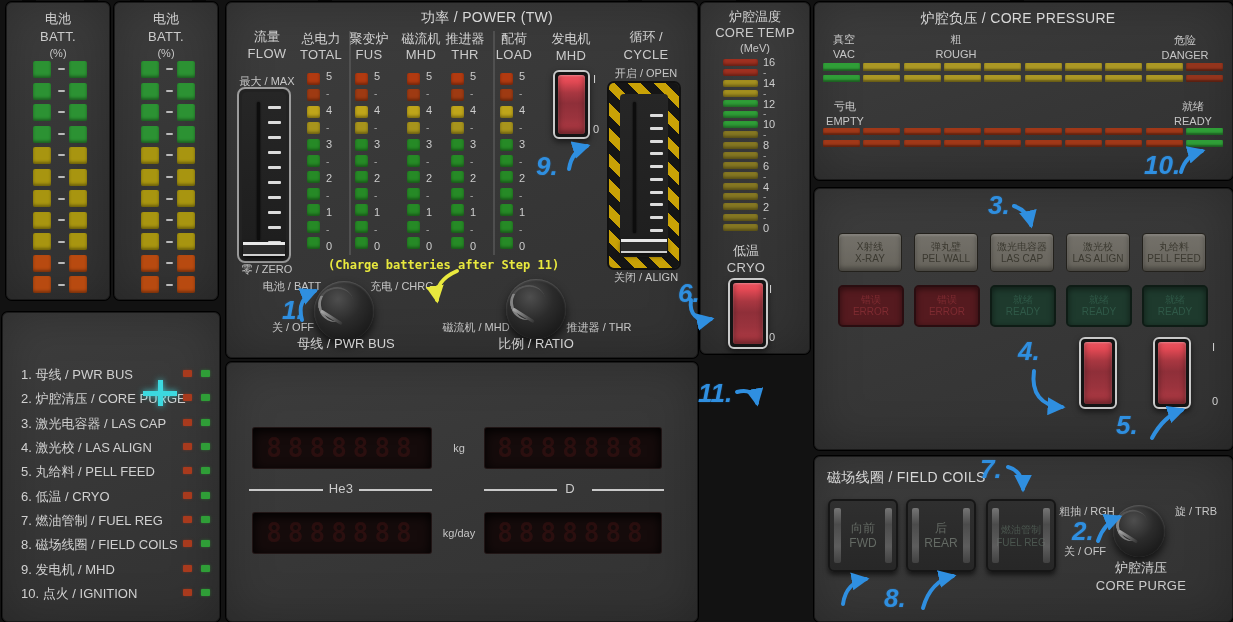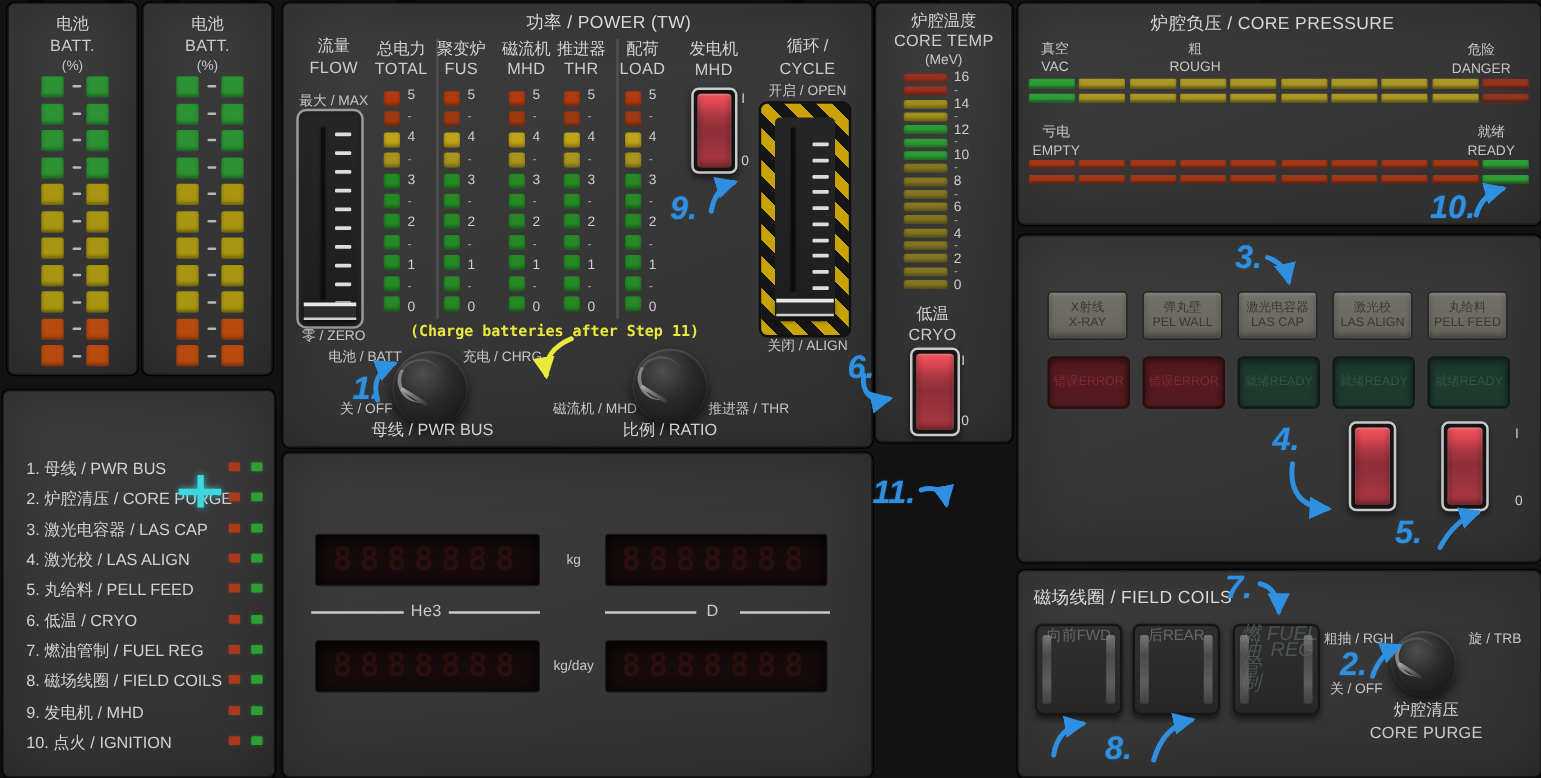--- a/index.html
+++ b/index.html
@@ -43,28 +43,28 @@
   
   .knob{position:absolute;border-radius:50%;background:radial-gradient(circle at 40% 30%,#4e4e4e 0%,#2b2b2b 42%,#121212 95%);box-shadow:0 5px 9px rgba(0,0,0,.65), inset 0 1px 2px rgba(255,255,255,.22);}
   .knob::before{content:"";position:absolute;left:6%;top:10%;width:55%;height:55%;border-radius:50%;border-left:3px solid rgba(200,200,200,.55);border-top:2px solid rgba(160,160,160,.25);transform:rotate(-18deg);}
   .knob::after{content:"";position:absolute;left:8%;top:58%;width:42%;height:3px;background:linear-gradient(90deg,#aaa,#333);transform:rotate(32deg);border-radius:2px;}
   
   .dsp{position:absolute;background:#150b0b;border-radius:2px;box-shadow:inset 0 3px 12px #000,0 0 0 1px #201515;display:flex;align-items:center;justify-content:center;overflow:hidden;}
   .dsp span{font-family:"DejaVu Sans Mono",monospace;font-weight:bold;font-size:26px;letter-spacing:6px;color:rgba(190,45,45,.13);}
   .fline{position:absolute;height:2px;background:#c9c9c9;}
   
   .abtn{position:absolute;background:linear-gradient(180deg,#74716a,#67645c);border:1px solid #23211c;border-radius:4px;color:#3b3930;display:flex;flex-direction:column;align-items:center;justify-content:center;font-size:10px;line-height:12px;text-align:center;box-shadow:inset 0 2px 2px rgba(255,255,255,.14), inset 0 -3px 5px rgba(0,0,0,.35);}
-  .lamp{position:absolute;border-radius:5px;display:flex;flex-direction:row;align-items:center;justify-content:center;font-size:10px;line-height:12px;text-align:center;box-shadow:inset 0 2px 6px rgba(0,0,0,.5);}
+  .lamp{position:absolute;border-radius:5px;display:flex;flex-direction:column;align-items:center;justify-content:center;font-size:10px;line-height:12px;text-align:center;box-shadow:inset 0 2px 6px rgba(0,0,0,.5);}
   .lamp.red{background:#551a1f;border:2px solid #2a0d10;color:#7e2b31;}
   .lamp.green{background:#1e3a2d;border:2px solid #0e1c15;color:#2f5847;}
   
-  .fcb{position:absolute;background:linear-gradient(180deg,#2f2f2f,#272727);border:2px solid #161616;border-radius:6px;box-shadow:0 3px 5px rgba(0,0,0,.6);display:flex;align-items:flex-start;justify-content:center;color:#646a64;font-size:12px;line-height:15px;text-align:center;}
+  .fcb{position:absolute;background:linear-gradient(180deg,#2f2f2f,#272727);border:2px solid #161616;border-radius:6px;box-shadow:0 3px 5px rgba(0,0,0,.6);display:flex;flex-direction:column;align-items:center;justify-content:center;color:#646a64;font-size:12px;line-height:15px;text-align:center;}
   .fcb::before,.fcb::after{content:"";position:absolute;top:7px;bottom:7px;width:7px;border-radius:2px;background:linear-gradient(180deg,#8c8c8c,#565656 30%,#6e6e6e 70%,#4a4a4a);opacity:.75;}
   .fcb::before{left:4px;} .fcb::after{right:4px;}
-  .fcb.dim{color:#4b564f;font-size:16px;line-height:13px;font-style:italic;}
+  .fcb.dim{color:#4b564f;font-size:10px;line-height:13px;}
   .divline{position:absolute;width:2px;background:#5a5a5a;opacity:.7;}
   .seqrow{position:absolute;left:18px;font-size:13px;color:#d0d0d0;white-space:nowrap;}
   .ind{position:absolute;width:9px;height:7px;border-radius:1px;}
   .ind.r{background:#a83a1d;box-shadow:0 0 3px rgba(168,58,29,.5);}
   .ind.g{background:#2f9e37;box-shadow:0 0 3px rgba(47,158,55,.5);}
   .tab{position:absolute;width:14px;height:6px;background:#070707;border-radius:0 0 3px 3px;}
   
   .anno{position:absolute;font-weight:bold;font-size:26px;color:#2f8fe0;text-shadow:0 0 2px rgba(47,143,224,.4);font-style:italic;}
   .note{position:absolute;font-family:"DejaVu Sans Mono",monospace;font-weight:bold;font-size:12px;color:#e9e93e;}
   .xhair{position:absolute;}

